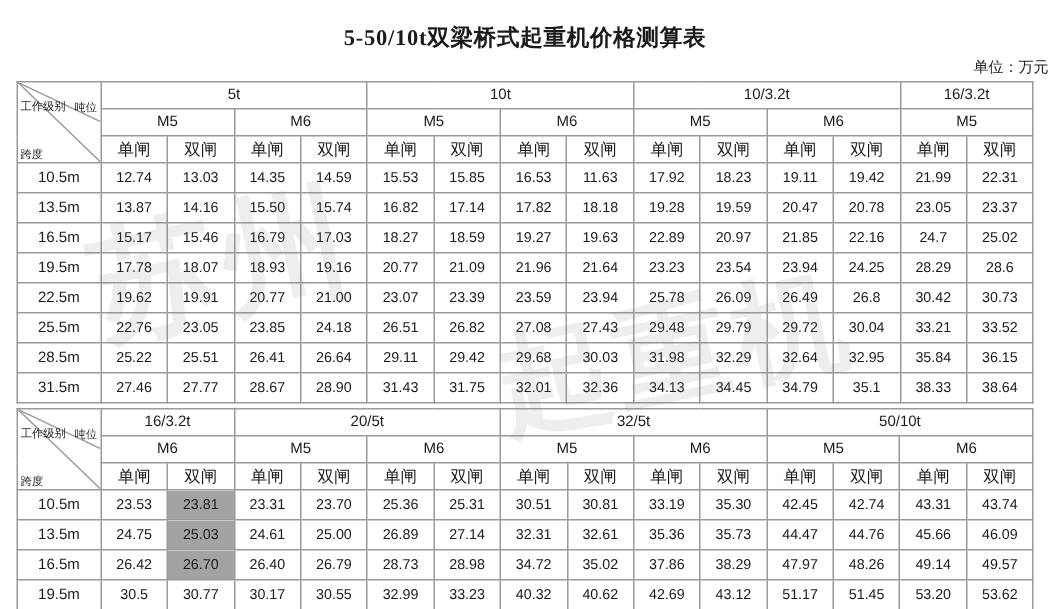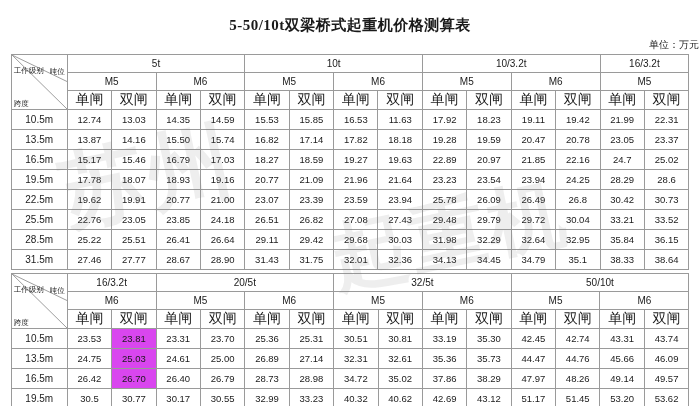--- a/index.html
+++ b/index.html
@@ -77,23 +77,23 @@
     position:absolute;
     font-size:7.5px;
     line-height:9px;
     white-space:nowrap;
   }
   .corner .lbl-a{right:2px;top:12px;}
   .corner .lbl-b{left:2px;top:11px;}
   .corner .lbl-c{left:2px;bottom:1px;}
   .span-head{height:17px;font-size:10px;}
   .model-head{height:17px;font-size:10px;}
-  .sub-head{height:17px;font-size:14px;}
+  .sub-head{height:17px;font-size:11px;}
   .rowlabel{font-size:10px;}
-  .hl-pink{background:#d946ef;}
+  .hl-pink{background:#a3a3a3;}
 </style>
 </head>
 <body>
 
 <div class="watermark">
   <div class="wm-text wm1">苏州</div>
   <div class="wm-text wm2">起重机</div>
 </div>
 
 <div class="title">5-50/10t双梁桥式起重机价格测算表</div>

